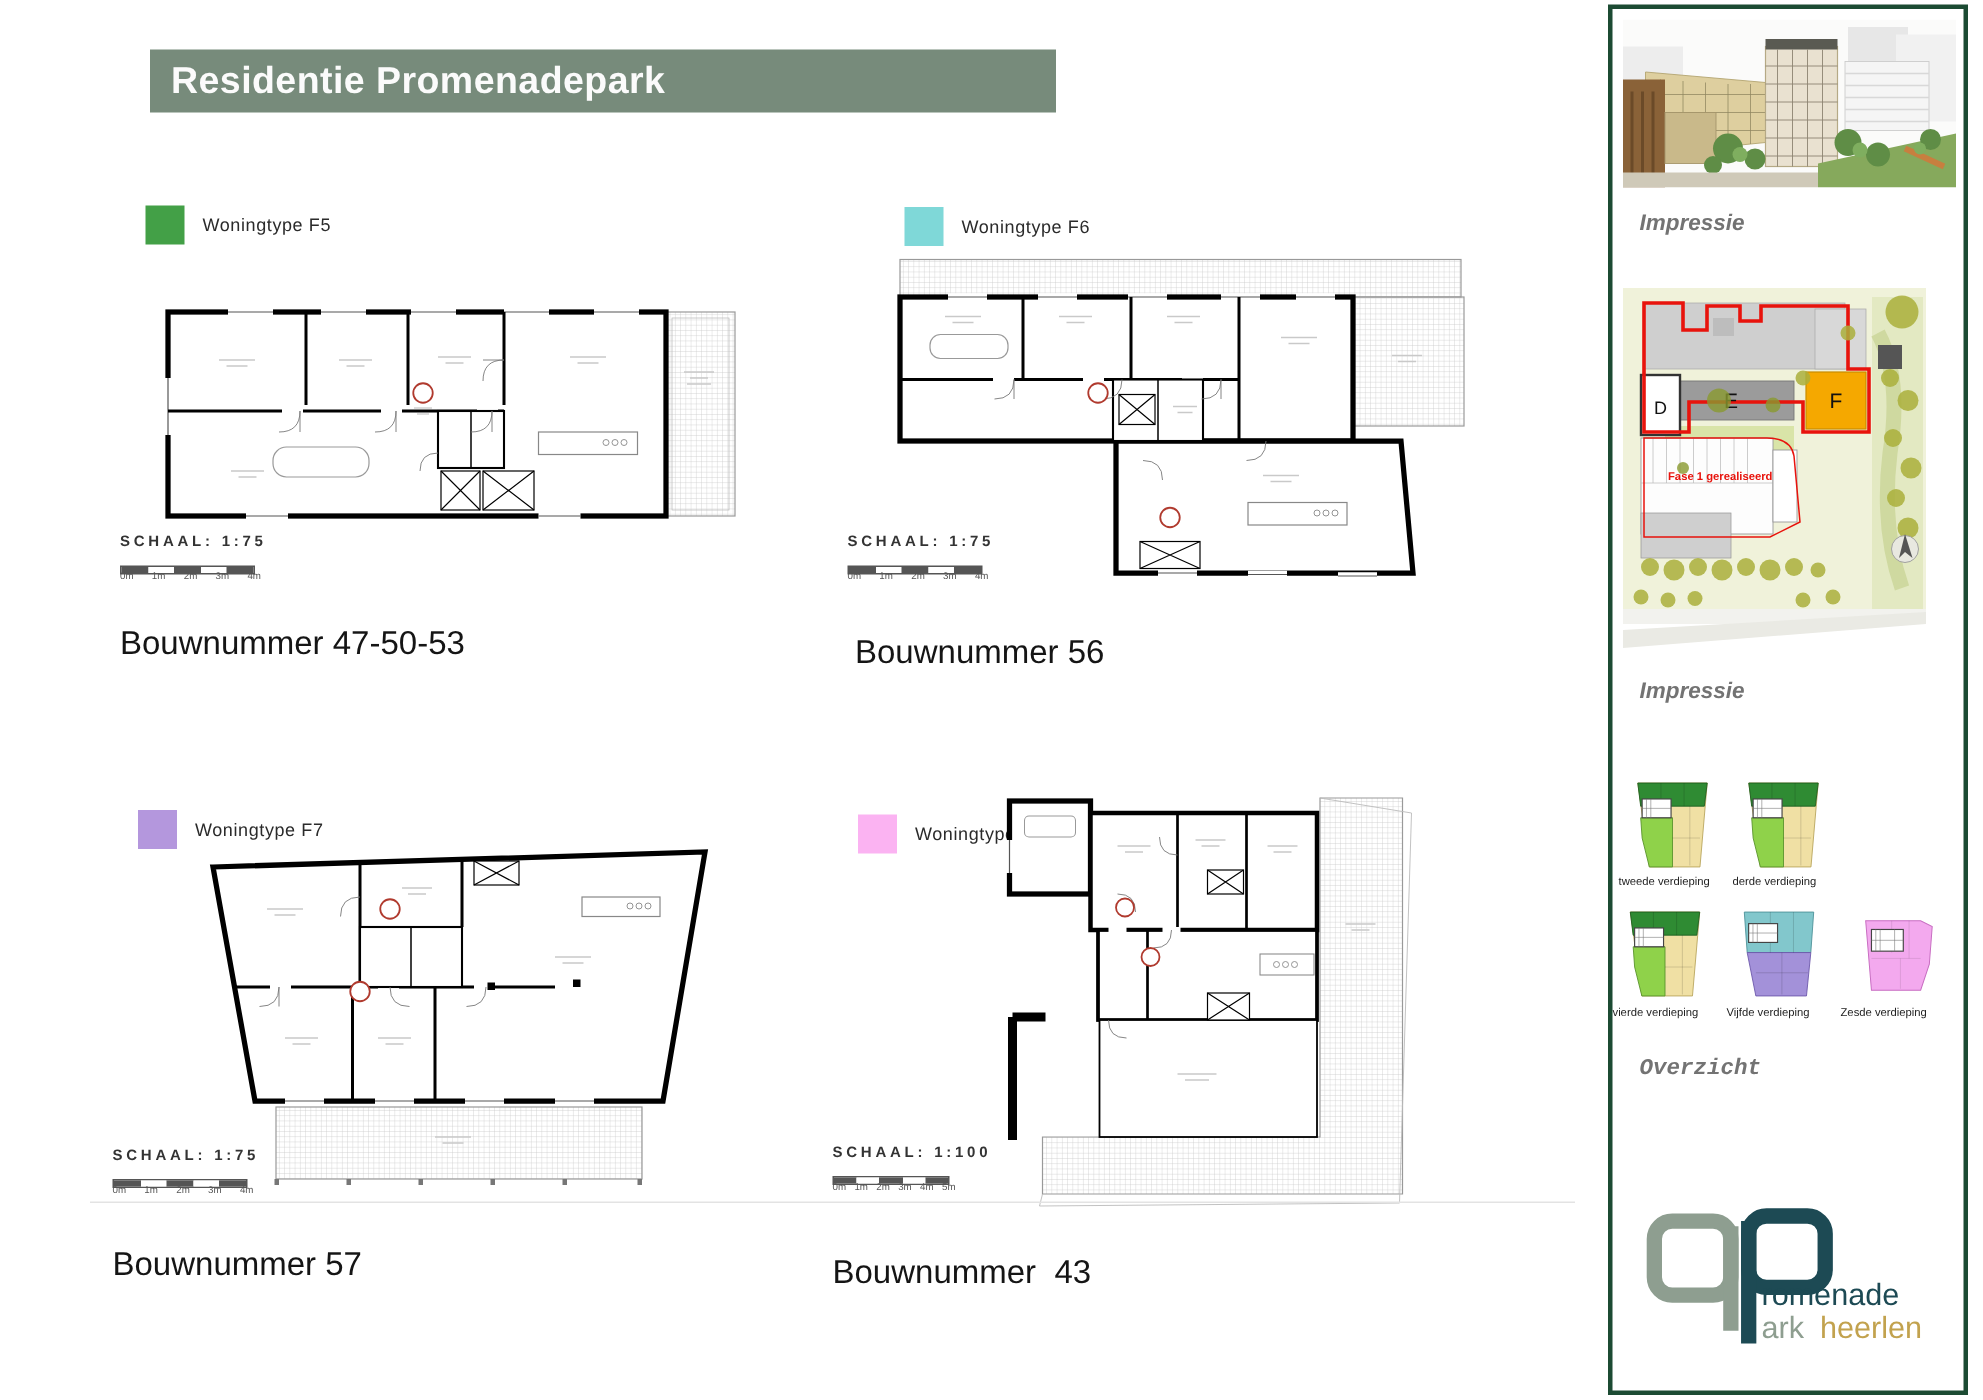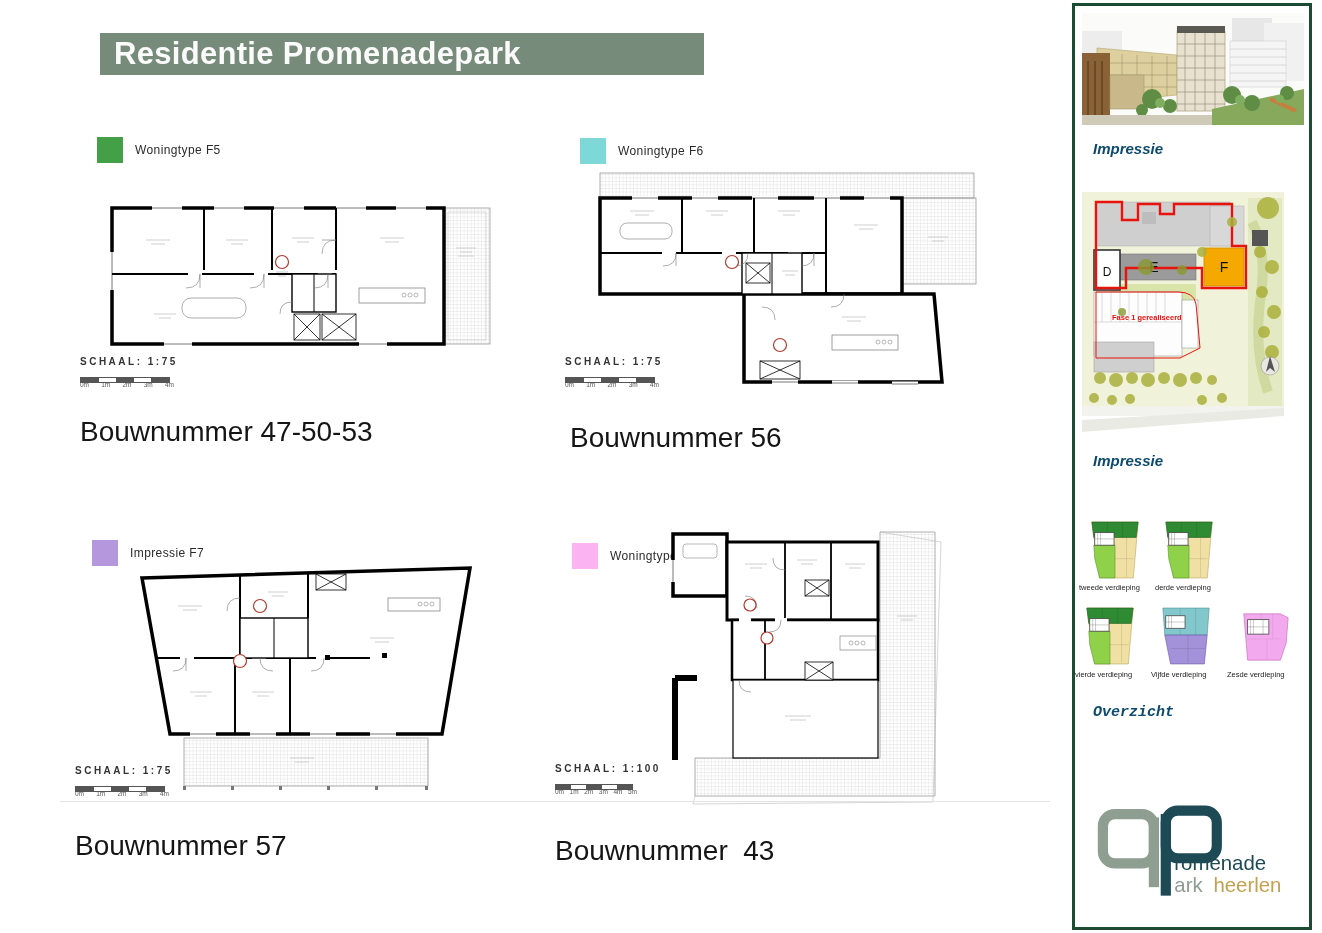--- a/index.html
+++ b/index.html
@@ -1,35 +1,35 @@
 <!DOCTYPE html>
 <html><head>
 <meta charset="utf-8">
 <style>
   html,body{margin:0;padding:0;background:#fff;}
   #page{position:relative;width:1322px;height:933px;background:#fff;overflow:hidden;
         font-family:"Liberation Sans",sans-serif;}
   .abs{position:absolute;}
   
   .title-bar{display:flex;align-items:center;gap:32px;background:#778b7b;color:#fbfbfb;
-             height:42px;padding:0 14px;font-size:31px;font-weight:600;letter-spacing:.3px;}
+             height:42px;padding:0 14px;font-size:25px;font-weight:600;letter-spacing:.3px;}
   
   .legend{display:flex;align-items:center;gap:12px;}
   .swatch{width:26px;height:26px;display:inline-block;}
   .legend-label{font-size:12px;color:#2b2b2b;letter-spacing:.4px;}
   
   .schaal{font-size:10px;letter-spacing:2.5px;color:#333;font-weight:bold;}
   .scalebar{display:flex;width:88px;height:4px;border:1px solid #555;margin-top:5px;}
   .scalebar .seg{flex:1;}
   .seg.d{background:#555;} .seg.w{background:#fff;}
   .ticks{display:flex;justify-content:space-between;width:94px;font-size:6.5px;color:#555;margin-top:1px;}
-  .bouwnummer{font-size:28px;color:#151515;font-weight:400;margin:0;white-space:pre;}
+  .bouwnummer{font-size:22px;color:#151515;font-weight:400;margin:0;white-space:pre;}
   
   aside{position:absolute;left:1072px;top:3px;width:234px;height:921px;border:3px solid #1c4b33;background:#fff;}
-  .side-label{position:absolute;font-style:italic;font-size:15px;font-weight:600;color:#0c4a6e;}
+  .side-label{position:absolute;font-style:italic;font-size:15px;font-weight:600;color:#737373;}
   .floor-label{position:absolute;font-size:7.5px;color:#222;text-align:left;}
   .divider{position:absolute;background:#e3e3e3;height:1px;}
   svg{display:block;}
 </style>
 </head>
 <body>
 
 <div id="page">
 
   <div class="abs title-bar" style="left:100px;top:33px;width:576px;">
@@ -128,21 +128,21 @@
       <span>0m</span>
         <span>1m</span>
         <span>2m</span>
         <span>3m</span>
         <span>4m</span>
     </div>
     <h2 class="abs bouwnummer" style="left:3px;top:281px;">Bouwnummer 47-50-53</h2>
   </section>
 
   <section class="abs" style="left:565px;top:135px;width:430px;height:335px;">
-    <div class="abs legend" style="left:15px;top:3px;text-align:right;">
+    <div class="abs legend" style="left:38px;top:3px;text-align:right;">
       <span class="swatch" style="background: rgb(127, 216, 216);"></span>
       <span class="legend-label">Woningtype F6</span>
     </div>
     <svg class="abs" style="left:27px;top:32px;" width="392" height="225" viewBox="0 0 392 225">
       <defs>
           <pattern id="h6" width="3.5" height="3.5" patternUnits="userSpaceOnUse">
         <path d="M0 0H3.5V3.5" fill="none" stroke="#c9c9c9" stroke-width="0.5"></path>
           </pattern>
         </defs>
       <rect x="8" y="6" width="374" height="25" fill="url(#h6)" stroke="#999" stroke-width="0.8"></rect>
@@ -226,21 +226,21 @@
         <span>2m</span>
         <span>3m</span>
         <span>4m</span>
     </div>
     <h2 class="abs bouwnummer" style="left:5px;top:287px;">Bouwnummer 56</h2>
   </section>
 
   <section class="abs" style="left:75px;top:538px;width:425px;height:340px;">
     <div class="abs legend" style="left:17px;top:2px;">
       <span class="swatch" style="background: rgb(180, 151, 221);"></span>
-      <span class="legend-label">Impressie F7</span>
+      <span class="legend-label">Woningtype F7</span>
     </div>
     <svg class="abs" style="left:45px;top:20px;" width="358" height="248" viewBox="0 0 358 248">
       <defs>
           <pattern id="h7" width="3.5" height="3.5" patternUnits="userSpaceOnUse">
         <path d="M0 0H3.5V3.5" fill="none" stroke="#c9c9c9" stroke-width="0.5"></path>
           </pattern>
         </defs>
       <rect x="64" y="180" width="244" height="48" fill="url(#h7)" stroke="#999" stroke-width="0.8"></rect>
       <g fill="#777">
           <rect x="63" y="228" width="3" height="4"></rect>

